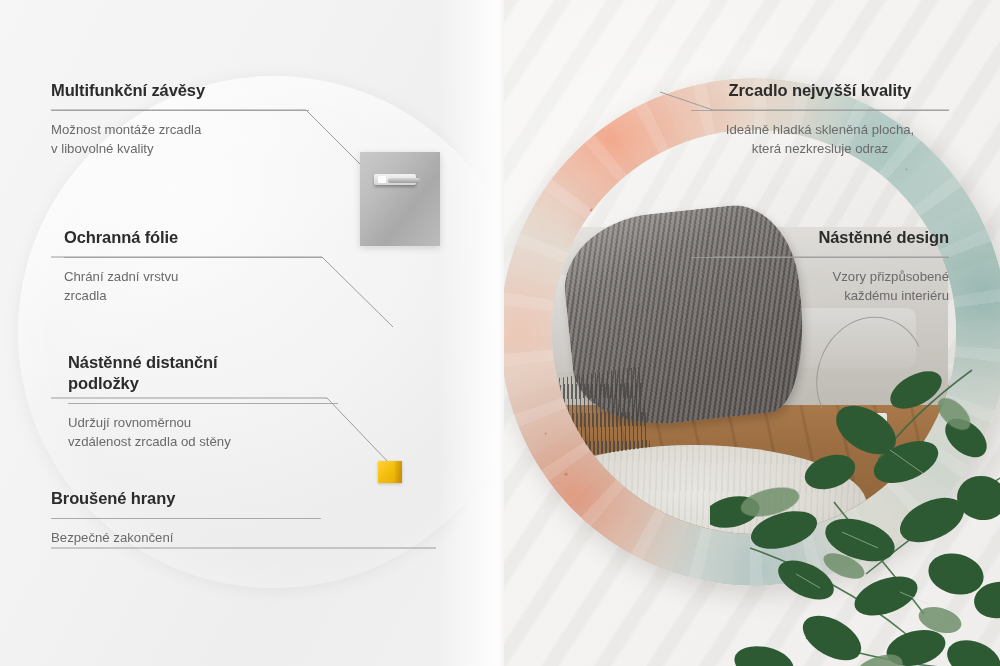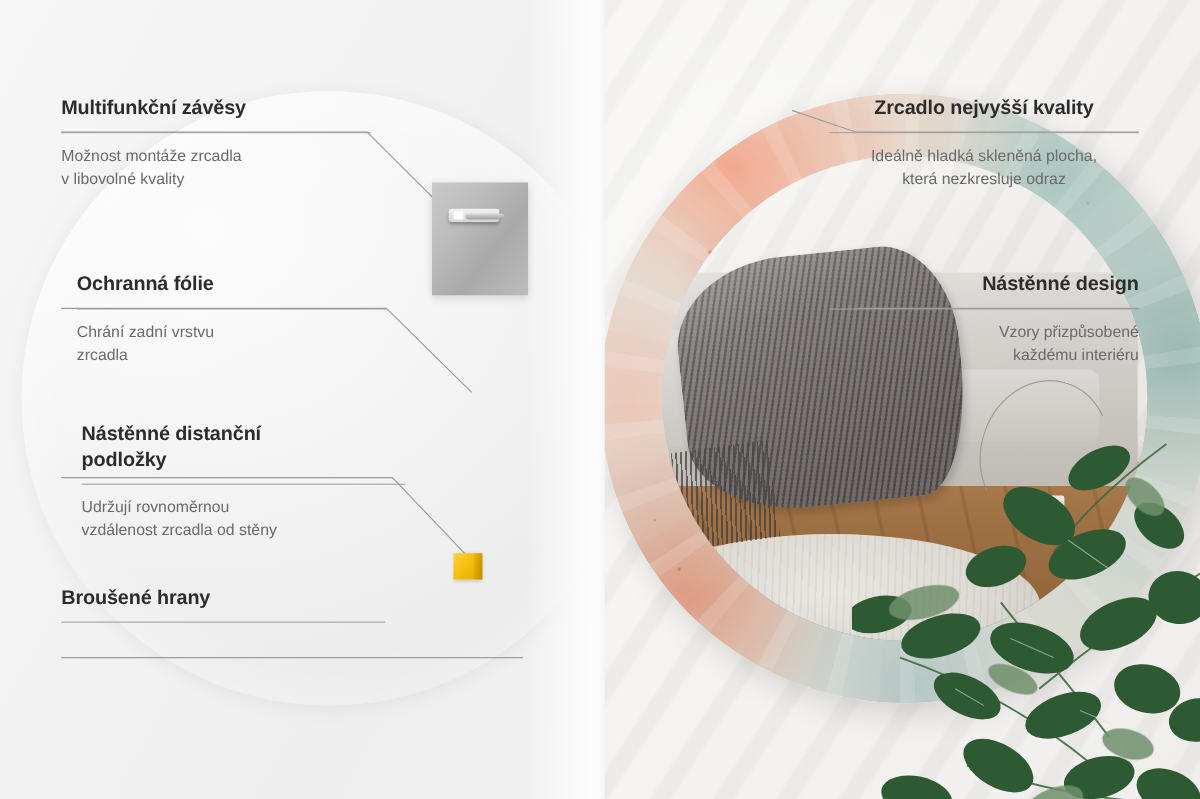--- a/index.html
+++ b/index.html
@@ -338,20 +338,21 @@
     <div class="c-title">Nástěnné distanční
 podložky</div>
     <div class="c-rule"></div>
     <div class="c-desc">Udržují rovnoměrnou
 vzdálenost zrcadla od stěny</div>
   </div>
 
   <div class="callout" style="left:51px;top:488px;width:270px;">
     <div class="c-title">Broušené hrany</div>
     <div class="c-rule"></div>
+    <div class="c-desc">Bezpečné zakončení</div>
   </div>
 
   <div class="callout right" style="left:691px;top:80px;width:258px;text-align:center;">
     <div class="c-title">Zrcadlo nejvyšší kvality</div>
     <div class="c-rule"></div>
     <div class="c-desc">Ideálně hladká skleněná plocha,
 která nezkresluje odraz</div>
   </div>
 
   <div class="callout right" style="left:691px;top:227px;width:258px;">

